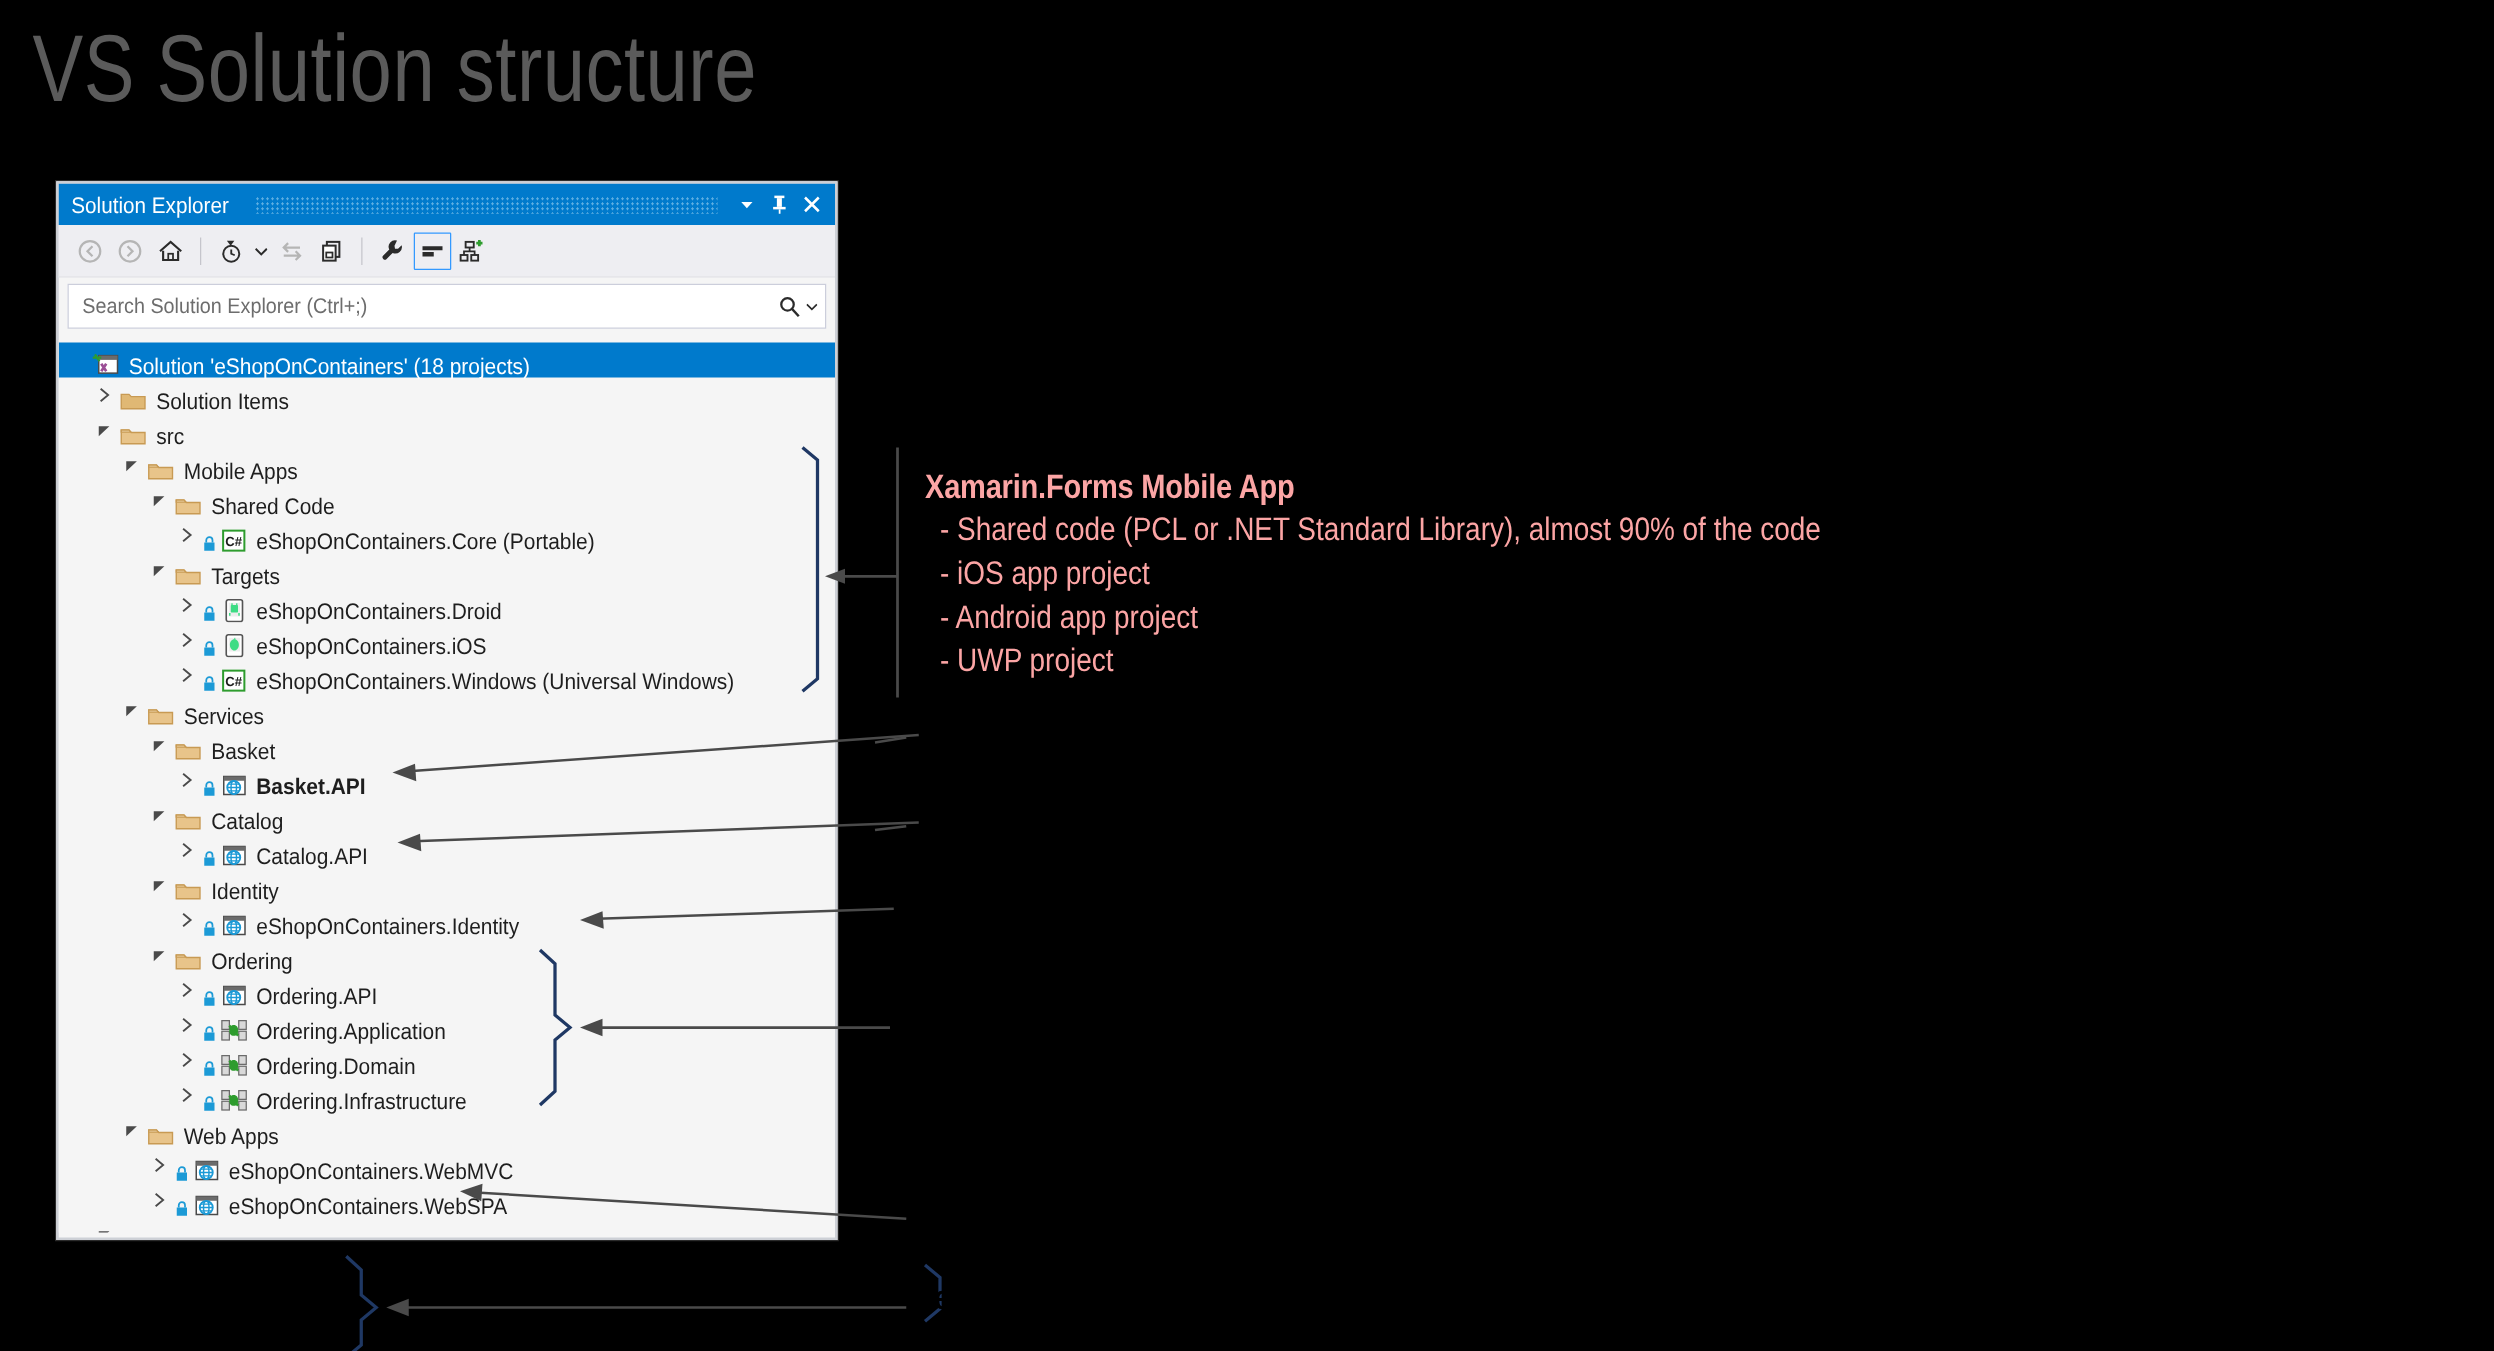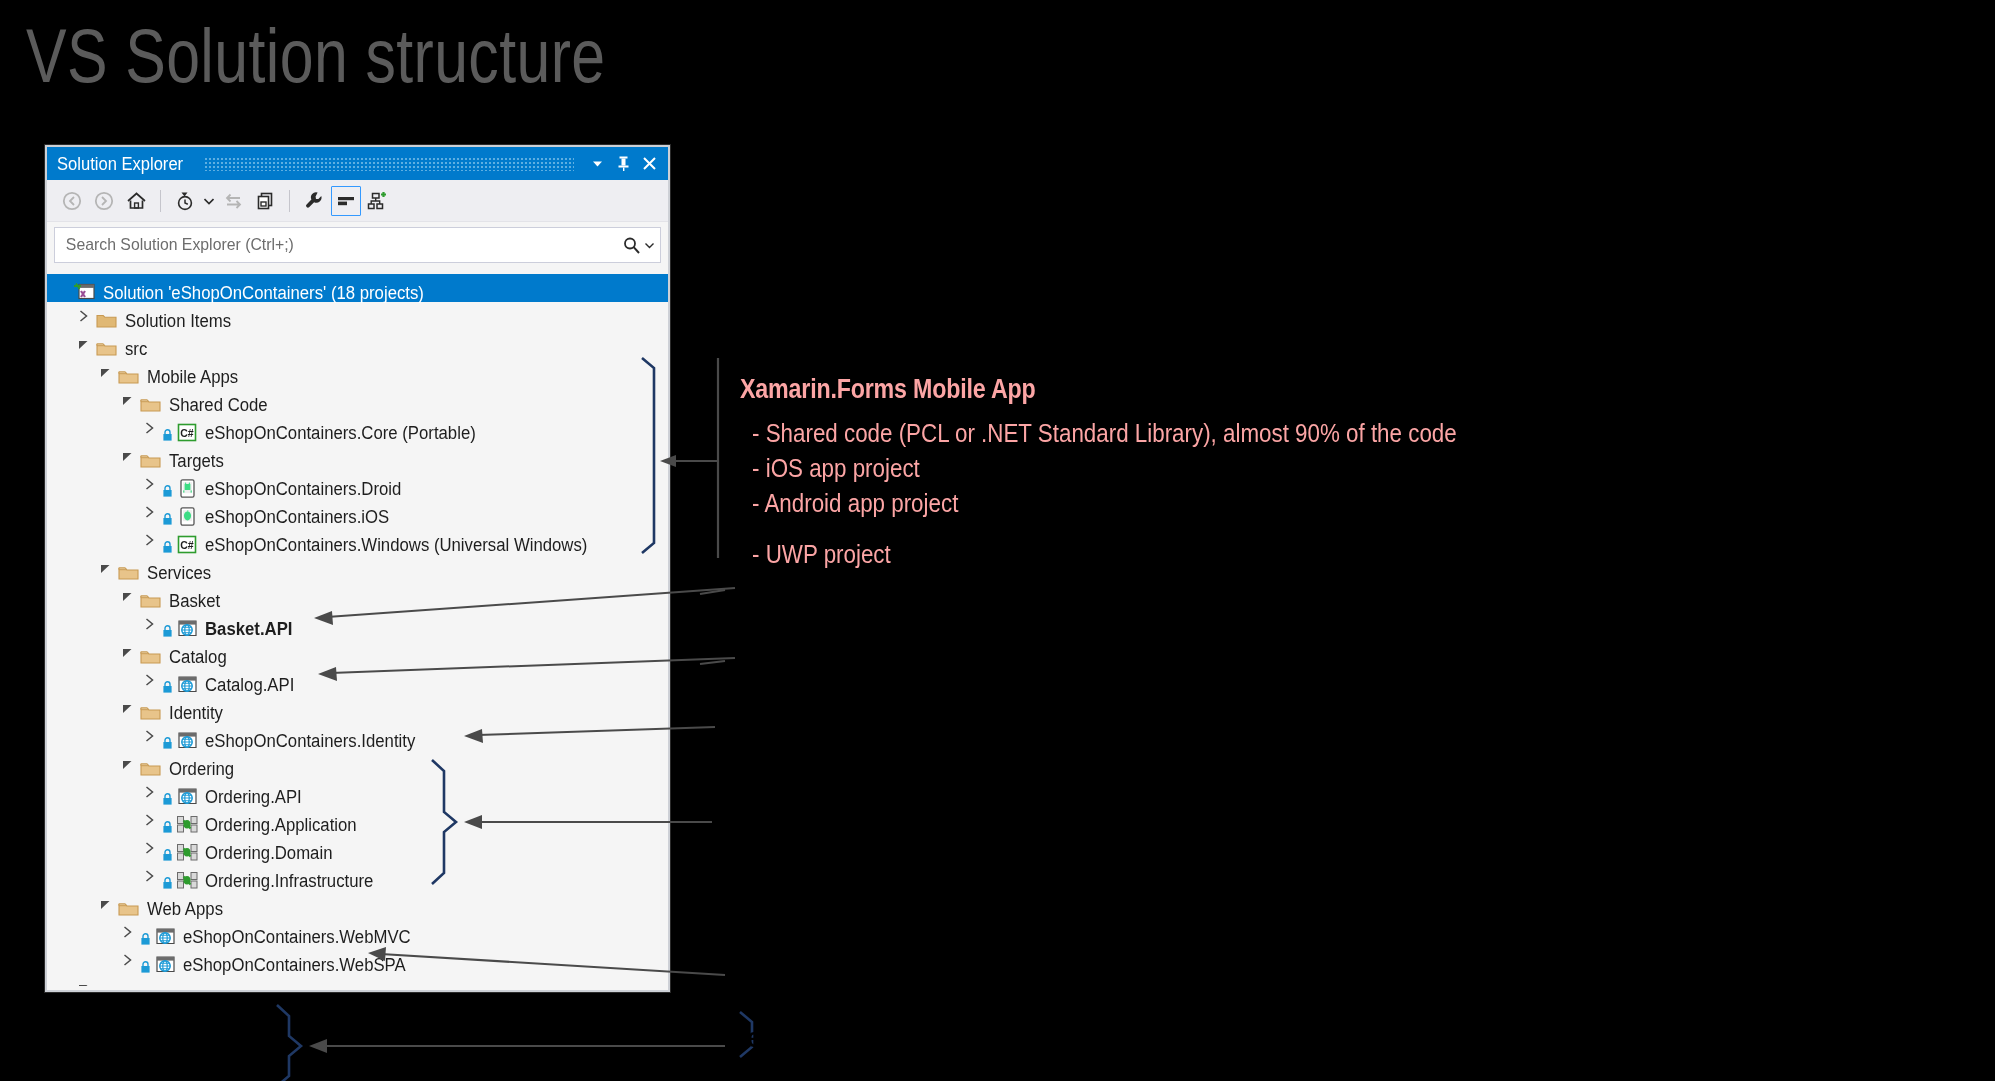--- a/index.html
+++ b/index.html
@@ -876,30 +876,30 @@
   <path d="M740 1012 L752 1022 L752 1047 L740 1057" fill="none" stroke="#1f3864" stroke-width="2.6"></path>
 
   <path d="M277 1005 L289 1016 L289 1036 L301 1046 L289 1056 L289 1076 L277 1086" fill="none" stroke="#1f3864" stroke-width="2.6"></path>
 
   <path d="M725 1046 L322 1046" fill="none" stroke="#4a4a4a" stroke-width="2"></path>
   <path d="M309 1046 L327 1039 L327 1053 Z" fill="#4a4a4a"></path>
 </svg>
 
 <div class="anno" style="left:740px; top:374px;">
   <div class="anno-head">Xamarin.Forms Mobile App</div>
-  <div style="margin-top:13px;text-decoration:underline;">
+  <div style="margin-top:3px;text-decoration:underline;">
     <div class="anno-sub" style="margin-left:12px;">- Shared code (PCL or .NET Standard Library), almost 90% of the code</div>
   </div>
   <div style="margin-top:4px;">
     <div class="anno-sub" style="margin-left:12px;">- iOS app project</div>
   </div>
   <div style="margin-top:4px;">
     <div class="anno-sub" style="margin-left:12px;">- Android app project</div>
   </div>
-  <div style="margin-top:20px;">
+  <div style="margin-top:4px;">
     <div class="anno-sub" style="margin-left:12px;">- UWP project</div>
   </div>
 </div>
 
 <div class="anno-row" style="left:740px; top:578px;">
   <span class="anno-head">Basket</span>
   <span class="anno-sub">microservice/container</span>
   <span class="anno-paren">(Simple CRUD Data-Driven microservice using REDIS Cache persistence)</span>
 </div>
 

